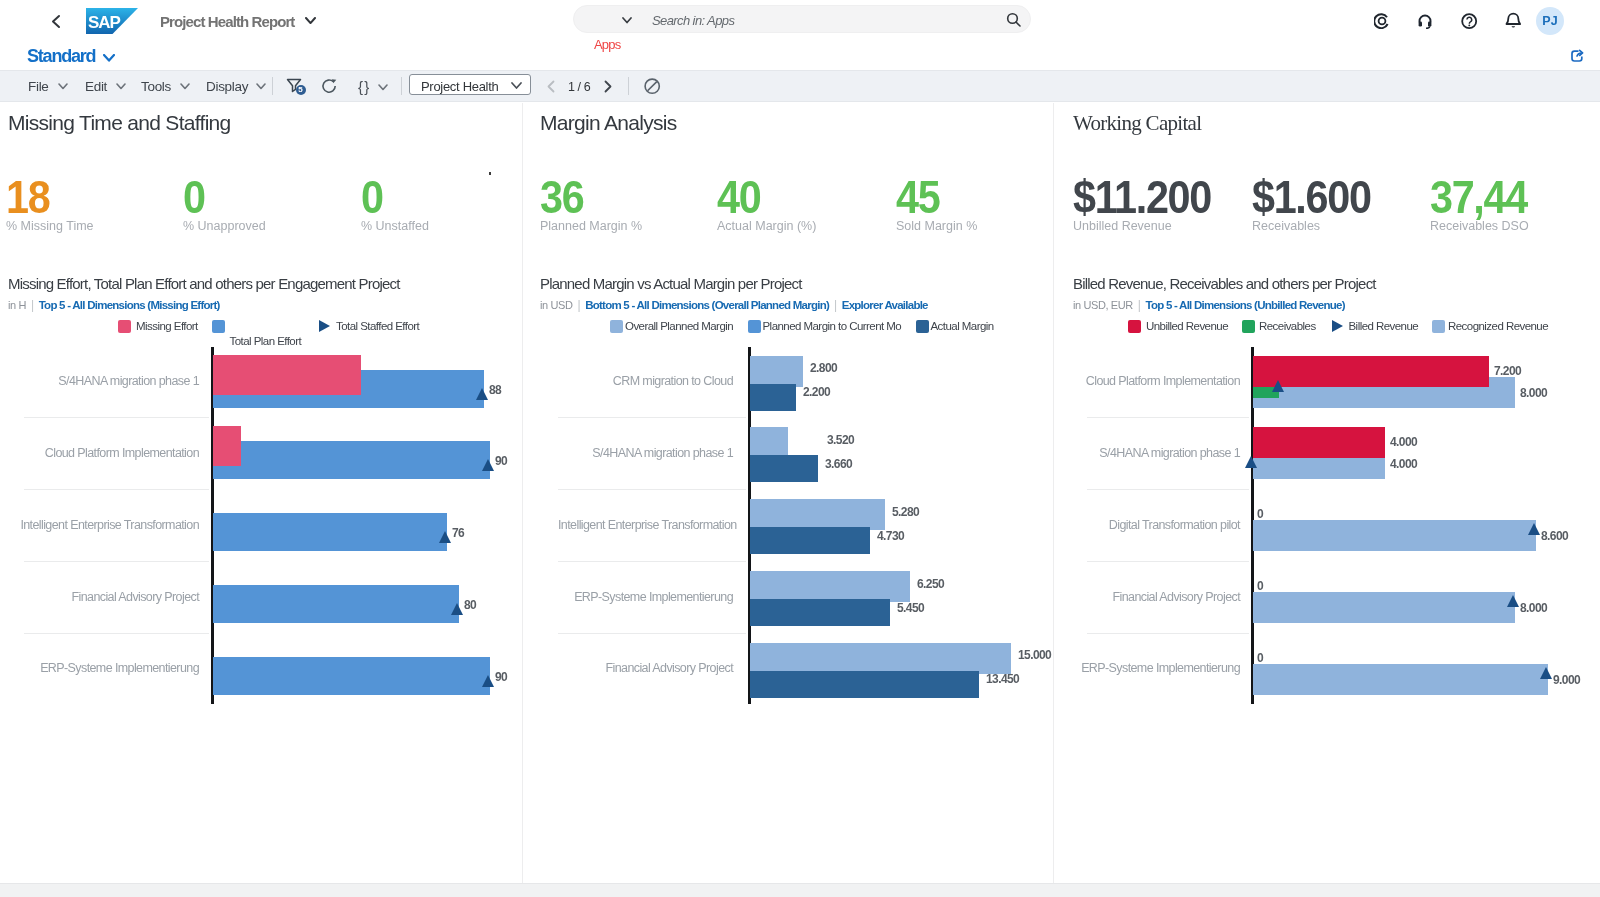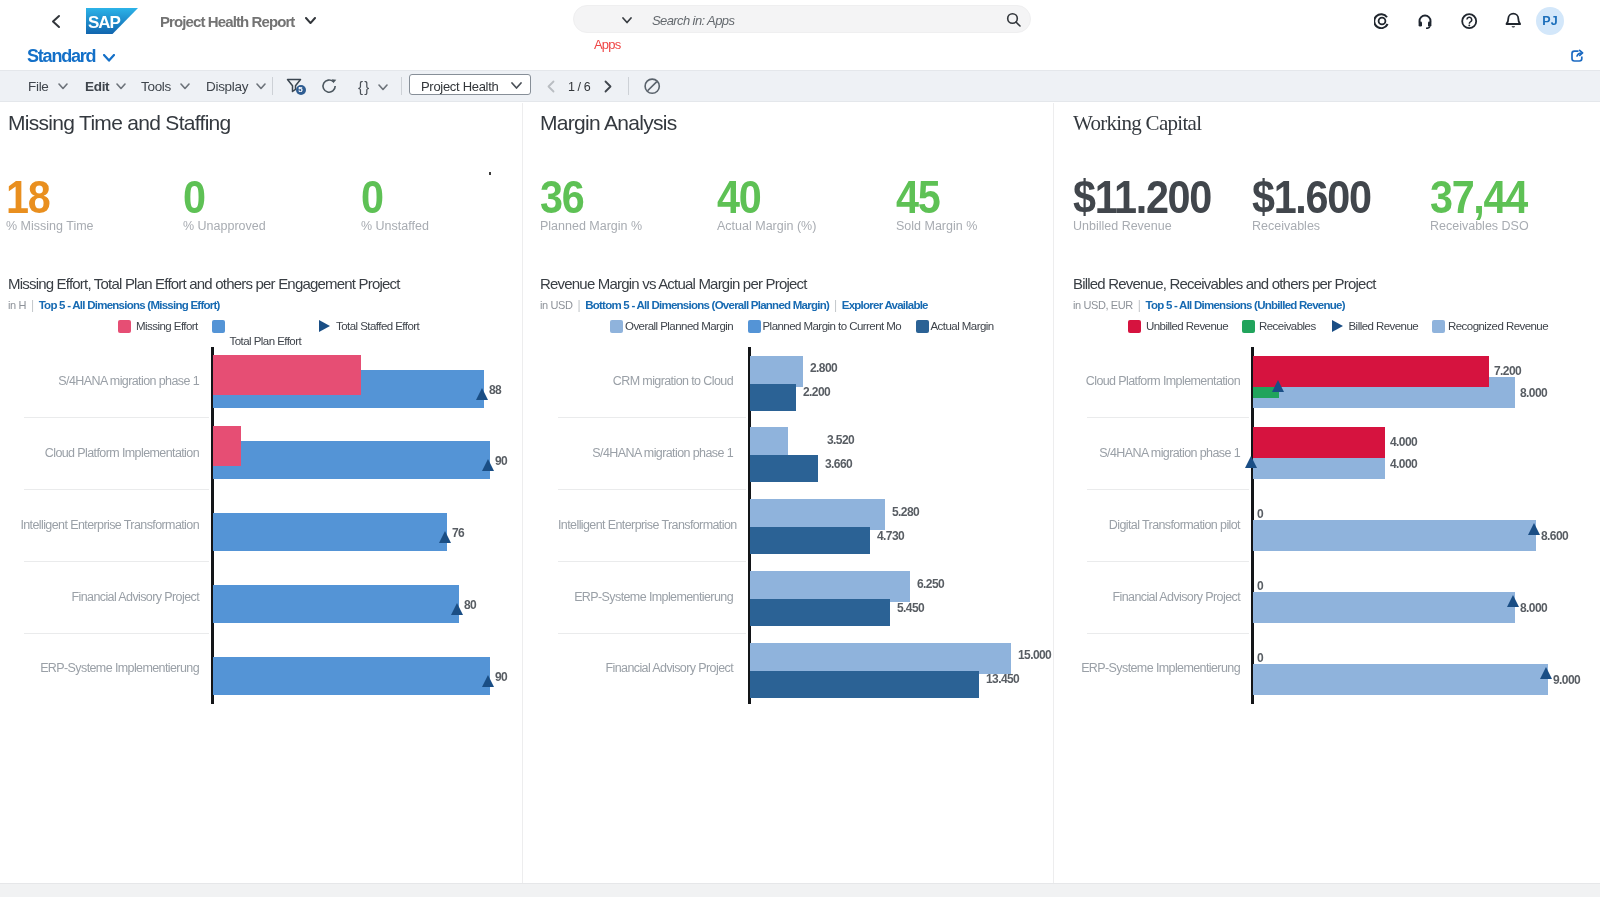--- a/index.html
+++ b/index.html
@@ -80,21 +80,21 @@
 <svg class="abs" style="left:103px;top:54px" width="12" height="8">
       <polyline points="1,1 6.0,6.6000000000000005 11,1" fill="none" stroke="#1470c8" stroke-width="2.2" stroke-linecap="round" stroke-linejoin="round"></polyline>
     </svg>
 <svg class="abs" style="left:1569px;top:48px" width="17" height="16">
       <path d="M9.5 3.2 H5.4 C4.1 3.2 3 4.3 3 5.6 v5 c0 1.3 1.1 2.4 2.4 2.4 h5 c1.3 0 2.4-1.1 2.4-2.4 V8.4" fill="none" stroke="#1b6ac2" stroke-width="1.7"></path>
       <path d="M7.8 8.6 C8.4 6.4 10 5.2 12.6 5.1" fill="none" stroke="#1b6ac2" stroke-width="1.7"></path>
       <path d="M10.6 2.4 L13.6 4.9 L10.8 7.4" fill="none" stroke="#1b6ac2" stroke-width="1.7" stroke-linejoin="round" stroke-linecap="round"></path>
     </svg>
 <div class="abs" style="left:0;top:70px;width:1600px;height:32px;background:#eef1f5;border-top:1px solid #e4e7eb;border-bottom:1px solid #e4e7eb;"></div>
 <div class="mi" style="left:28px;">File</div>
-<div class="mi" style="left:85px;font-weight:bold;">Edit</div>
+<div class="mi" style="left:85px;">Edit</div>
 <div class="mi" style="left:141px;">Tools</div>
 <div class="mi" style="left:206px;">Display</div>
 <svg class="abs" style="left:58px;top:83px" width="10" height="7">
       <polyline points="1,1 5.0,5.5 9,1" fill="none" stroke="#6d737a" stroke-width="1.6" stroke-linecap="round" stroke-linejoin="round"></polyline>
     </svg>
 <svg class="abs" style="left:116px;top:83px" width="10" height="7">
       <polyline points="1,1 5.0,5.5 9,1" fill="none" stroke="#6d737a" stroke-width="1.6" stroke-linecap="round" stroke-linejoin="round"></polyline>
     </svg>
 <svg class="abs" style="left:180px;top:83px" width="10" height="7">
       <polyline points="1,1 5.0,5.5 9,1" fill="none" stroke="#6d737a" stroke-width="1.6" stroke-linecap="round" stroke-linejoin="round"></polyline>
@@ -153,21 +153,21 @@
 <div class="kpin" style="left:896px;top:177px;color:#5ec155;">45</div>
 <div class="kpil" style="left:896px;top:219px;">Sold Margin %</div>
 <div class="kpin" style="left:1073px;top:177px;color:#41464c;">$11.200</div>
 <div class="kpil" style="left:1073px;top:219px;">Unbilled Revenue</div>
 <div class="kpin" style="left:1252px;top:177px;color:#41464c;">$1.600</div>
 <div class="kpil" style="left:1252px;top:219px;">Receivables</div>
 <div class="kpin" style="left:1430px;top:177px;color:#5ec155;">37,44</div>
 <div class="kpil" style="left:1430px;top:219px;">Receivables DSO</div>
 <div class="ctitle" style="left:8px;top:275px;">Missing Effort, Total Plan Effort and others per Engagement Project</div>
 <div class="csub" style="left:8px;top:299px;">in H<span class="dv">|</span><b>Top 5 - All Dimensions (Missing Effort)</b></div>
-<div class="ctitle" style="left:540px;top:275px;">Revenue Margin vs Actual Margin per Project</div>
+<div class="ctitle" style="left:540px;top:275px;">Planned Margin vs Actual Margin per Project</div>
 <div class="csub" style="left:540px;top:299px;">in USD<span class="dv">|</span><b>Bottom 5 - All Dimensions (Overall Planned Margin)</b><span class="dv">|</span><b>Explorer Available</b></div>
 <div class="ctitle" style="left:1073px;top:275px;">Billed Revenue, Receivables and others per Project</div>
 <div class="csub" style="left:1073px;top:299px;">in USD, EUR<span class="dv">|</span><b>Top 5 - All Dimensions (Unbilled Revenue)</b></div>
 <div class="sw" style="left:118px;background:#e64e74;"></div>
     <div class="lg" style="left:136px;">Missing Effort</div>
 <div class="sw" style="left:211.5px;background:#5494d6;"></div>
     <div class="lg" style="left:229.5px;margin-top:15px;">Total Plan Effort</div>
 <div class="ltri" style="left:319px;border-left-color:#1a4e85;"></div>
     <div class="lg" style="left:336px;">Total Staffed Effort</div>
 <div class="sw" style="left:610px;background:#8fb3dc;"></div>

